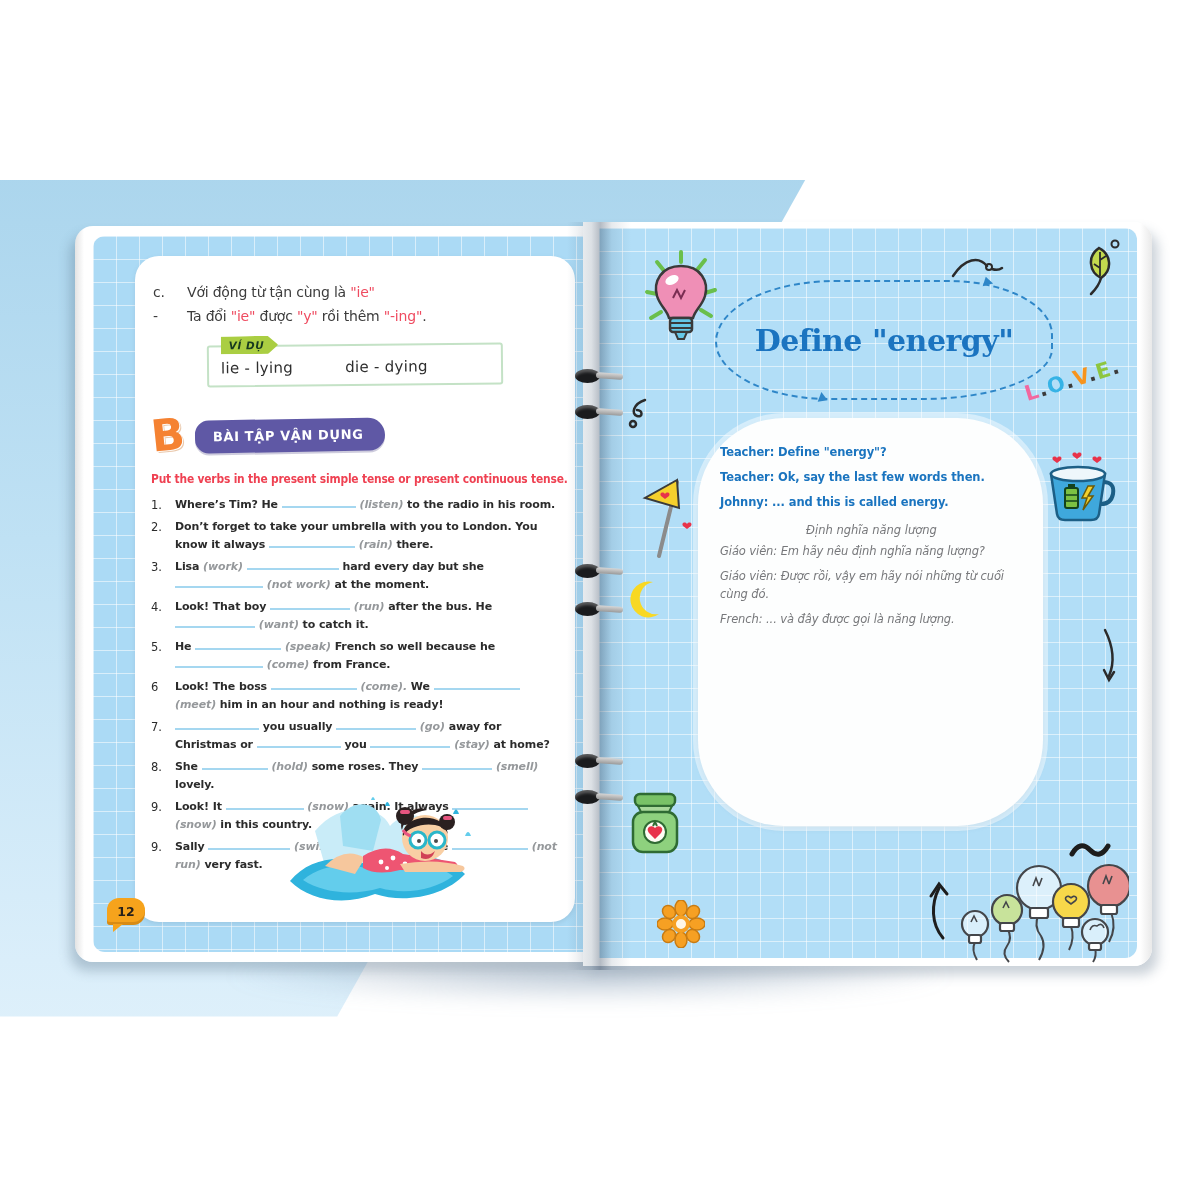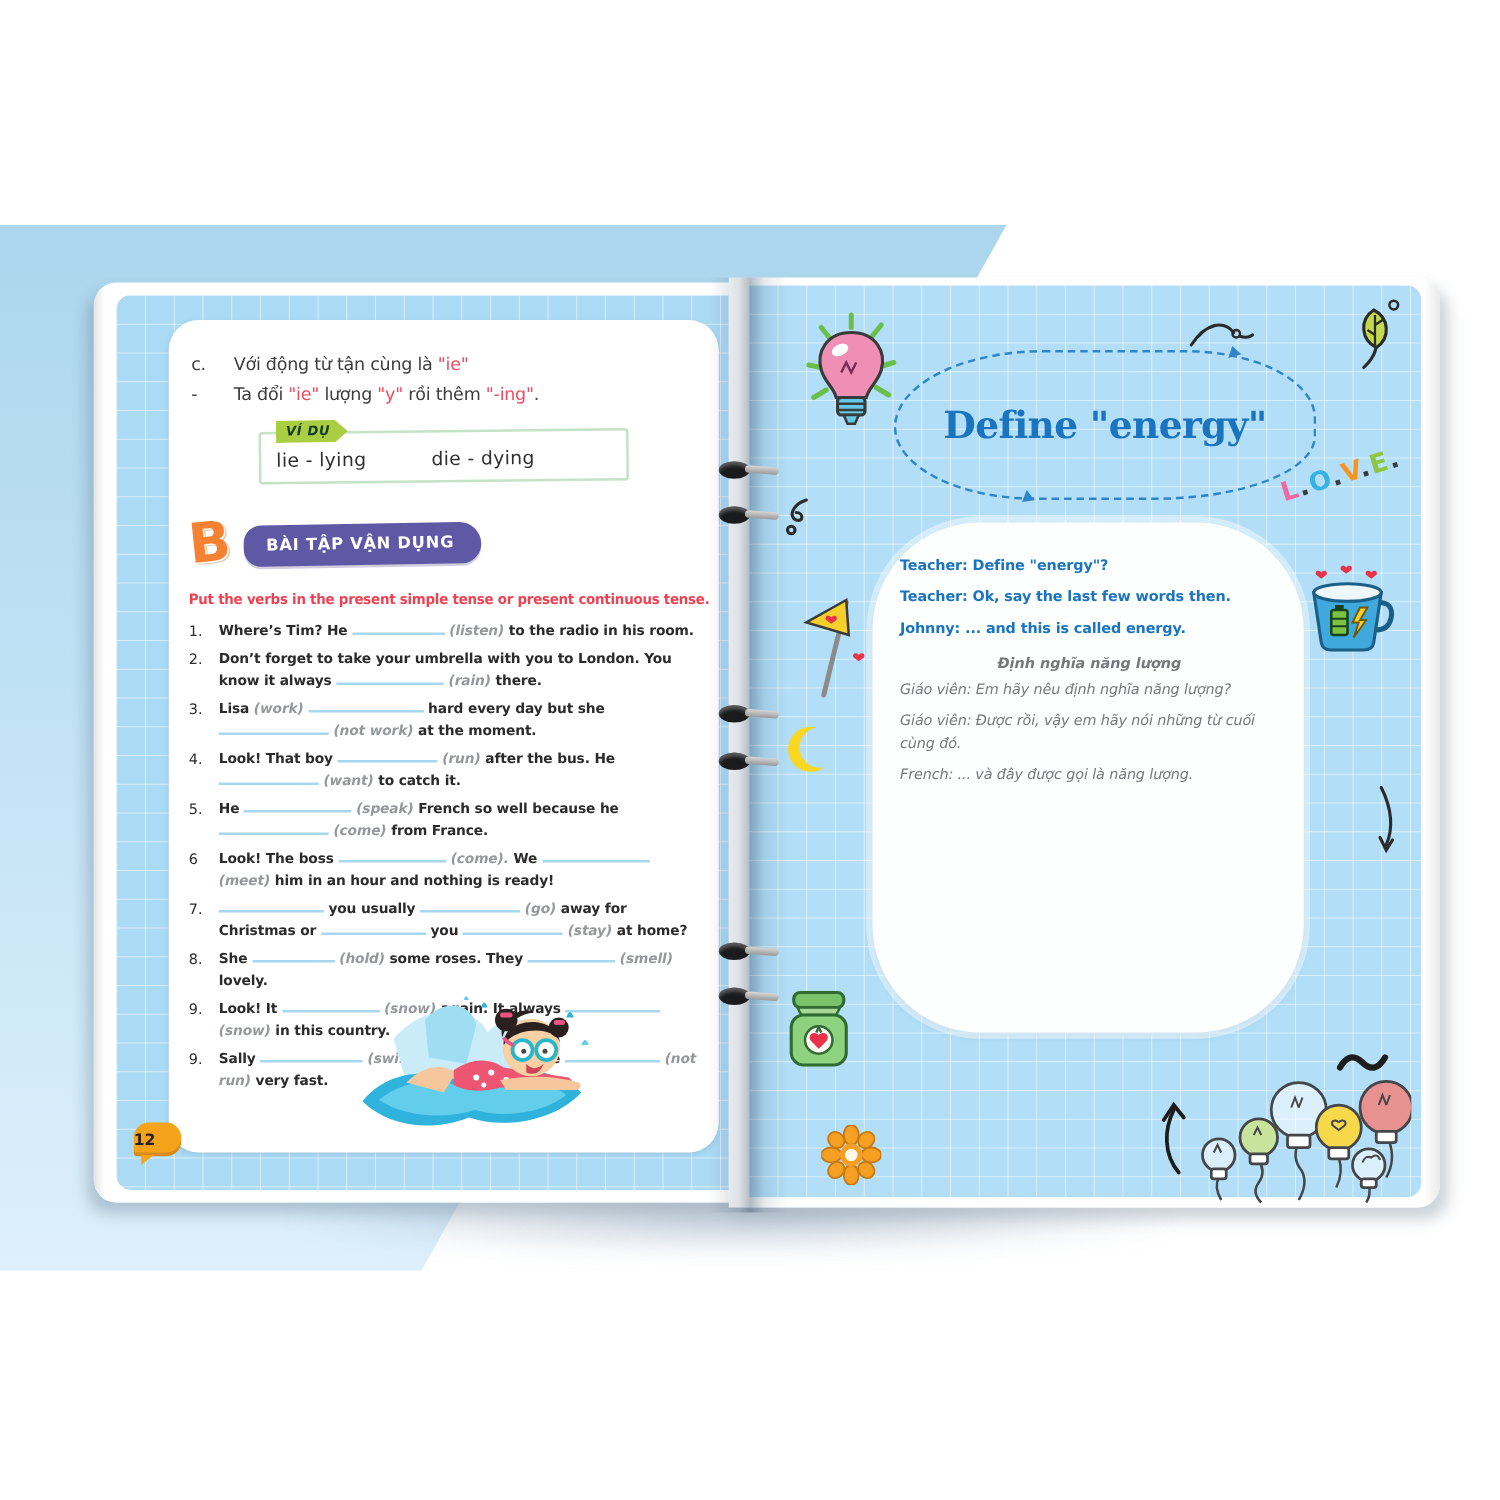--- a/index.html
+++ b/index.html
@@ -59,21 +59,21 @@
     transform:rotate(-1deg);box-shadow:0 2px 0 rgba(60,50,120,.25);}
   .instruction{margin-top:14px;font-size:11.5px;font-weight:bold;color:#ef4152;
     letter-spacing:-.2px;transform:scaleX(.93);transform-origin:left;white-space:nowrap;}
   .ex-list{margin-top:10px;width:412px;}
   .ex-item{display:flex;margin-bottom:4px;}
   .ex-num{flex:none;width:24px;font-size:11.5px;color:#2b2b2b;line-height:18px;}
   .ex-body{flex:1;font-size:11px;color:#2b2b2b;line-height:18px;letter-spacing:-.1px;font-weight:bold;}
   .ex-hint{font-style:italic;color:#95989b;}
   .ex-blank{display:inline-block;height:10px;border-bottom:2px solid #a5d7f0;}
   .page-tab{position:absolute;left:14px;top:662px;width:38px;height:27px;background:#f6a31c;
-    border-radius:12px 12px 12px 3px;display:flex;align-items:center;justify-content:flex-start;
+    border-radius:12px 12px 12px 3px;display:flex;align-items:center;justify-content:center;
     font-size:12.5px;font-weight:bold;color:#27211a;box-shadow:inset 0 -3px 0 rgba(160,95,10,.35);}
   .page-tab::after{content:"";position:absolute;left:6px;bottom:-7px;width:0;height:0;
     border-left:10px solid #f6a31c;border-bottom:8px solid transparent;}
   .swimmer{position:absolute;left:150px;top:540px;}
 
   
   .cloud{position:absolute;left:116px;top:52px;width:334px;height:116px;
     border:2.5px dashed #2e86c8;
     border-radius:48% 42% 52% 46% / 70% 62% 58% 66%;}
   .cloud .arrow-ne{position:absolute;right:58px;top:-4px;width:0;height:0;
@@ -82,21 +82,21 @@
     border-bottom:9px solid #2e86c8;border-left:5px solid transparent;border-right:5px solid transparent;transform:rotate(-8deg);}
   .cloud-title{position:absolute;inset:0;display:flex;align-items:center;justify-content:center;
     font-family:"DejaVu Serif", serif;font-weight:bold;font-size:30px;color:#1b74c0;letter-spacing:-.5px;}
   .love{position:absolute;left:424px;top:140px;transform:rotate(-17deg);
     font-size:21px;font-weight:bold;letter-spacing:1px;font-family:"DejaVu Sans", sans-serif;}
   .blob{position:absolute;left:99px;top:190px;width:345px;height:408px;background:#fdfefe;
     border-radius:86px;box-shadow:0 0 0 5px rgba(255,255,255,.45), 0 3px 5px rgba(110,150,180,.25);}
   .blob-inner{position:absolute;left:22px;right:20px;top:26px;}
   .dlg-en{margin:0 0 7px 0;font-size:11.5px;font-weight:bold;color:#1a74bf;line-height:1.55;
     letter-spacing:-.1px;text-align:justify;}
-  .vi-title{margin:12px 0 6px 0;text-align:center;font-style:italic;color:#77787b;font-size:11.5px;font-weight:bold;}
+  .vi-title{margin:12px 0 6px 0;text-align:center;font-style:italic;color:#77787b;font-size:11.5px;}
   .dlg-vi{margin:0 0 7px 0;font-style:italic;color:#77787b;font-size:11.5px;line-height:1.55;
     letter-spacing:-.1px;}
   .doodle{position:absolute;}
 
   
   [data-interactable]{cursor:default;}
 </style>
 </head>
 <body>
 
@@ -114,21 +114,21 @@
 
           <div class="rule-line" data-interactable="false">
             <span class="rule-prefix" data-interactable="false">c.</span>
             <span>
               <span data-interactable="false">Với động từ tận cùng là </span><span class="accent" data-interactable="false">"ie"</span>
             </span>
           </div>
           <div class="rule-line" data-interactable="false">
             <span class="rule-prefix" data-interactable="false">-</span>
             <span>
-              <span data-interactable="false">Ta đổi </span><span class="accent" data-interactable="false">"ie"</span><span data-interactable="false"> lượng </span><span class="accent" data-interactable="false">"y"</span><span data-interactable="false"> rồi thêm </span><span class="accent" data-interactable="false">"-ing"</span><span data-interactable="false">.</span>
+              <span data-interactable="false">Ta đổi </span><span class="accent" data-interactable="false">"ie"</span><span data-interactable="false"> được </span><span class="accent" data-interactable="false">"y"</span><span data-interactable="false"> rồi thêm </span><span class="accent" data-interactable="false">"-ing"</span><span data-interactable="false">.</span>
             </span>
           </div>
 
           <div class="example-box" data-interactable="false">
             <div class="example-label" data-interactable="false">VÍ DỤ</div>
             <div class="example-row">
               <span data-interactable="false">lie - lying</span>
               <span data-interactable="false">die - dying</span>
             </div>
           </div>

